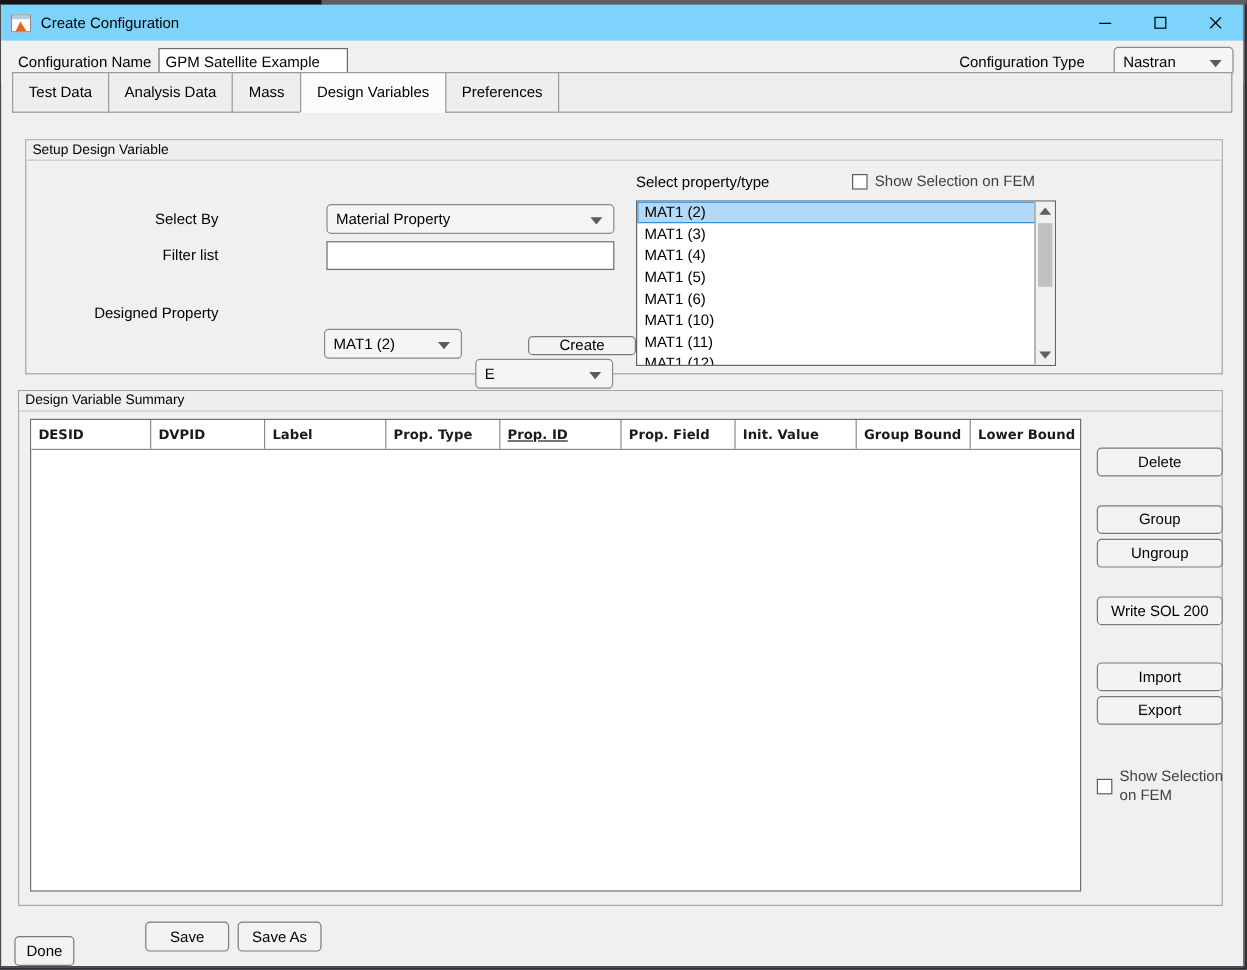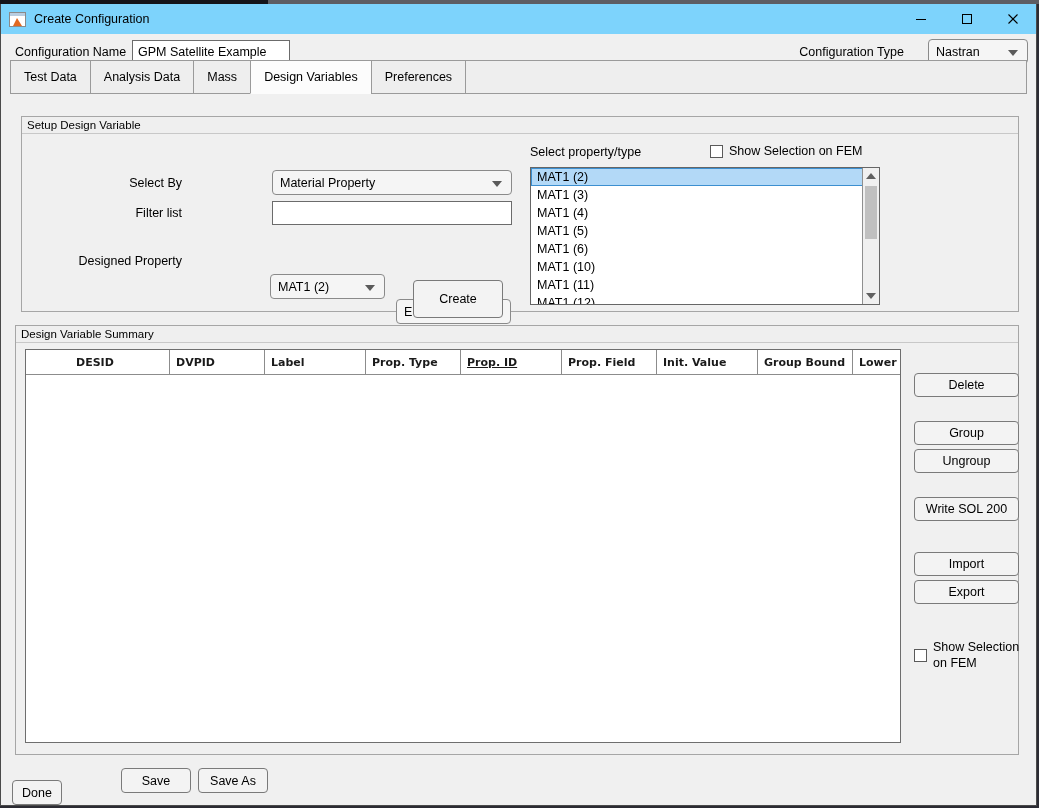--- a/index.html
+++ b/index.html
@@ -282,41 +282,40 @@
   }
   .checkbox {
     width: 13px; height: 13px;
     background: #fff;
     border: 1px solid #5a5a5a;
     box-sizing: border-box;
     flex: none;
   }
   .cb-label {
     font-size: 12.5px;
-    color: #000000;
+    color: #404040;
     margin-left: 6px;
     line-height: 13px;
   }
   
   .table-area {
     position: absolute;
     left: 9px; top: 23px;
     width: 876px;
     height: 394px;
     background: #fff;
     border: 1px solid #6e6e6e;
     box-sizing: border-box;
     overflow: hidden;
   }
   .thead {
     display: flex;
     height: 24px;
     border-bottom: 1px solid #8c8c8c;
     background: #fff;
-    padding-left: 44px;
   }
   .th {
     font-family: "DejaVu Sans", sans-serif;
     font-size: 11px;
     font-weight: bold;
     color: #1a1a1a;
     display: flex;
     align-items: center;
     padding-left: 6px;
     border-right: 1px solid #8c8c8c;
@@ -406,21 +405,21 @@
     <div class="form-label" style="left:38px; top:137px; width:122px;">Designed Property</div>
     <div class="dropdown" style="left:248px; top:132px; width:115px; height:25px;">
       <span>MAT1 (2)</span>
       <span class="arrow"></span>
     </div>
     <div class="dropdown" style="left:374px; top:132px; width:115px; height:25px;">
       <span>E</span>
       <span class="arrow"></span>
     </div>
 
-    <div class="btn" style="left:391px; top:163px; width:90px; height:38px;">
+    <div class="btn" style="left:418px; top:163px; width:90px; height:16px;">
       <span>Create</span>
     </div>
 
     <div class="form-label" style="left:508px; top:28px; width:160px; text-align:left;">Select property/type</div>
 
     <div class="checkbox-wrap" style="left:688px; top:28px;">
       <div class="checkbox"></div>
       <div class="cb-label">Show Selection on FEM</div>
     </div>
 

